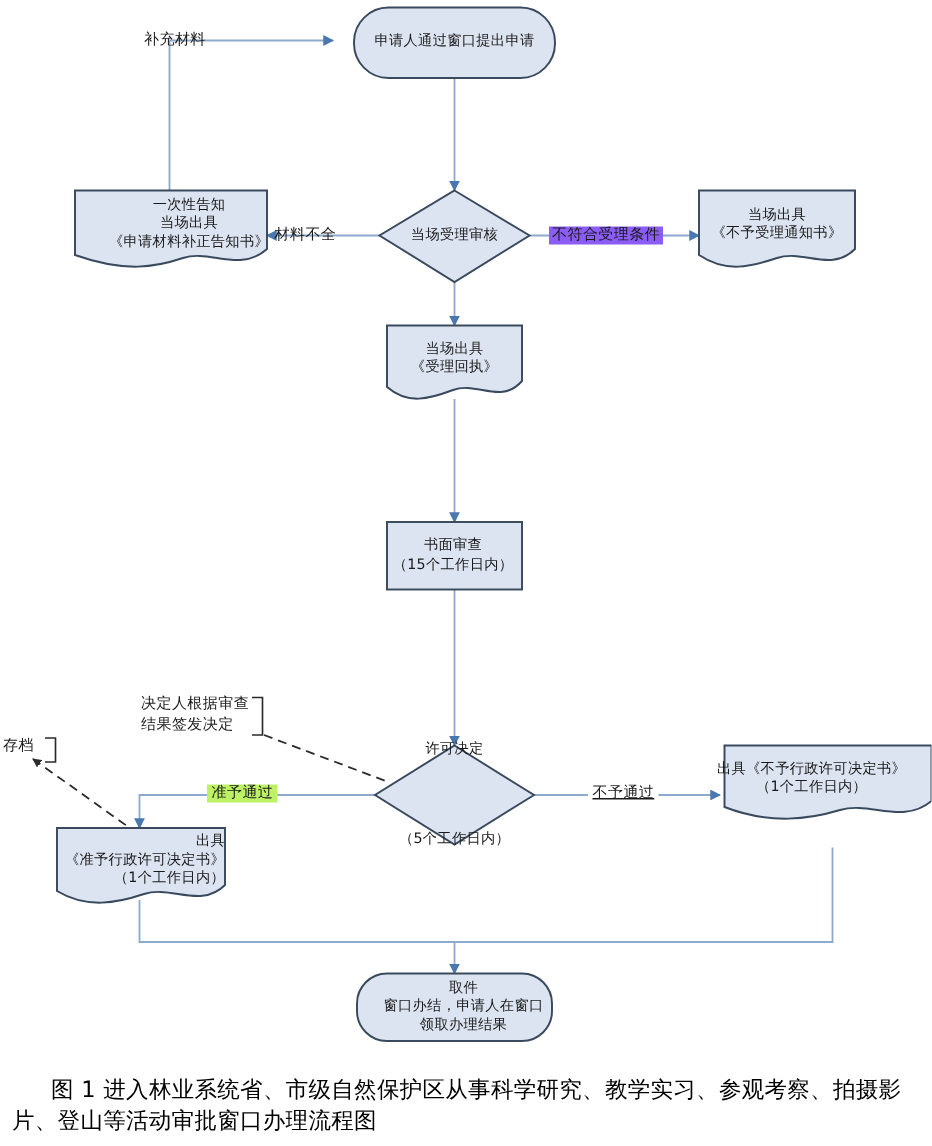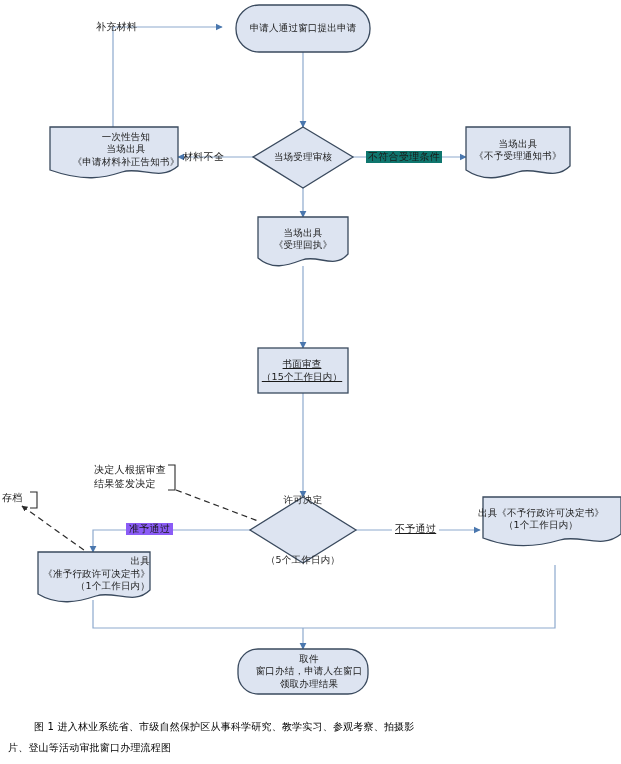--- a/index.html
+++ b/index.html
@@ -56,21 +56,21 @@
     color: #1a1a1a;
     letter-spacing: 0.3px;
     white-space: nowrap;
     text-align: left;
   }
   .caption {
     position: absolute;
     left: 8px;
     top: 716px;
     width: 606px;
-    font-size: 10px;
+    font-size: 15px;
     line-height: 21px;
     color: #000000;
     text-align: justify;
     letter-spacing: 0.2px;
   }
   .caption-indent {
     text-indent: 26px;
   }
 </style>
 </head>
@@ -163,21 +163,21 @@
   <div class="node-label" style="left:466px; top:131px; width:104px; height:38px;">
     <span>当场出具</span>
     <span>《不予受理通知书》</span>
   </div>
 
   <div class="node-label" style="left:258px; top:220px; width:90px; height:38px;">
     <span>当场出具</span>
     <span>《受理回执》</span>
   </div>
 
-  <div class="node-label" style="left:258px; top:348px; width:88px; height:45px;text-decoration:underline;">
+  <div class="node-label" style="left:258px; top:348px; width:88px; height:45px;">
     <span>书面审查</span>
     <span>（15个工作日内）</span>
   </div>
 
   <div class="node-label" style="left:253px; top:500px; width:100px; height:60px;gap:48px;">
     <span>许可决定</span>
     <span>（5个工作日内）</span>
   </div>
 
   <div class="node-label" style="left:38px; top:553px; width:112px; height:42px;align-items:flex-end;">
@@ -194,23 +194,23 @@
   <div class="node-label" style="left:238px; top:649px; width:142px; height:45px;">
     <span>取件</span>
     <span>窗口办结，申请人在窗口</span>
     <span>领取办理结果</span>
   </div>
 
   <span class="edge-label" style="left:96px; top:21px;">补充材料</span>
 
   <span class="edge-label" style="left:183px; top:151px;">材料不全</span>
 
-  <span class="edge-label" style="left:366px; top:151px; background:#0f766e; padding:0 2px;">不符合受理条件</span>
-
-  <span class="edge-label" style="left:126px; top:523px; background:#8b5cf6; padding:0 3px;">准予通过</span>
+  <span class="edge-label" style="left:366px; top:151px; background:#8b5cf6; padding:0 2px;">不符合受理条件</span>
+
+  <span class="edge-label" style="left:138px; top:523px; background:#bef264; padding:0 3px;">准予通过</span>
 
   <span class="edge-label" style="left:392px; top:523px; background:#ffffff; padding:0 3px;text-decoration:underline;">不予通过</span>
 
   <span class="note-label" style="left:2px; top:491px;text-align:right;">存档</span>
 
   <div class="note-label" style="left:94px; top:463px;">
     <div>决定人根据审查</div>
     <div>结果签发决定</div>
   </div>
 

